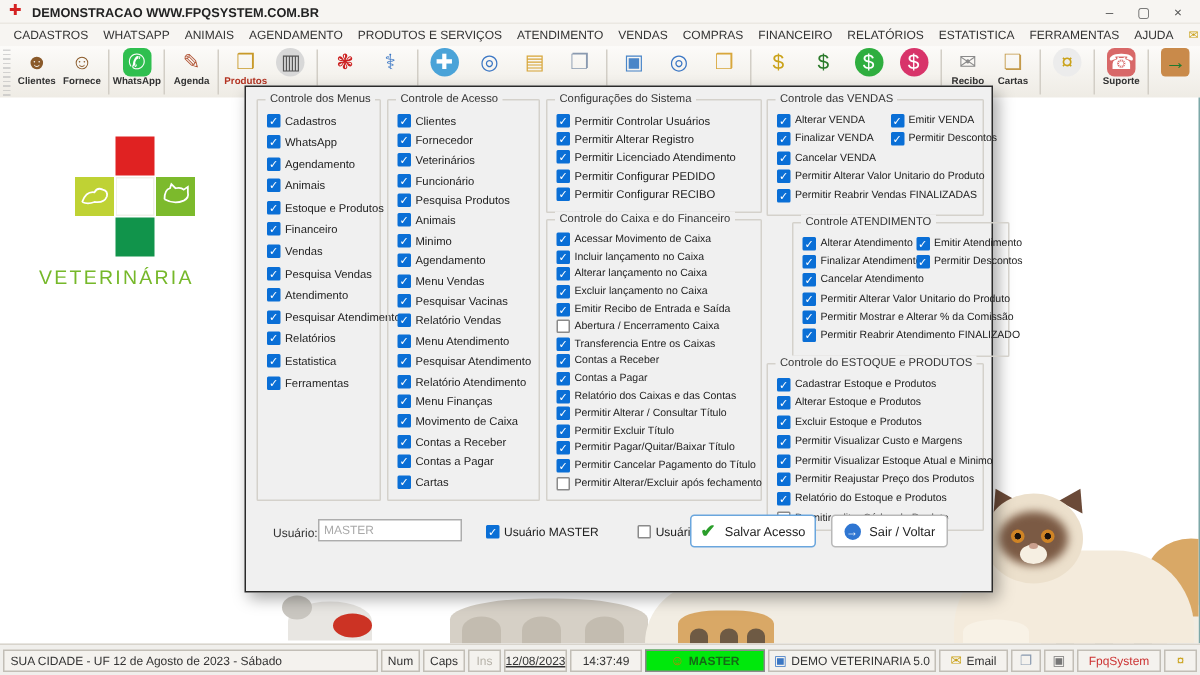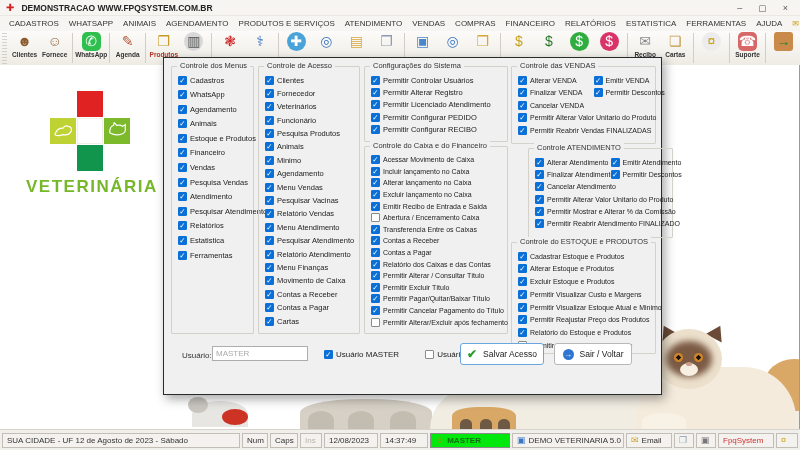--- a/index.html
+++ b/index.html
@@ -28,21 +28,21 @@
   .main{position:absolute;left:0;top:65px;right:0;bottom:21px;background:#fff;overflow:hidden;border-right:1px solid #7da8a8}
   
   .logo{position:absolute;left:50px;top:26px;width:80px;height:80px}
   .lg{position:absolute;width:26px;height:26px}
   .lg.red{left:27px;top:0;background:#e02222}
   .lg.lime{left:0;top:27px;background:#bfd234}
   .lg.center{left:27px;top:27px;background:#fff;box-shadow:inset 0 0 0 1px #f0f0e8}
   .lg.green{left:54px;top:27px;background:#7cba2c}
   .lg.dark{left:27px;top:54px;background:#11944b}
   .lg svg{position:absolute;inset:2px}
-  .ltext{position:absolute;left:-24px;top:86px;font-size:17px;font-weight:bold;color:#76b82a;
+  .ltext{position:absolute;left:-24px;top:86px;font-size:13px;font-weight:normal;color:#76b82a;
          letter-spacing:1.5px;white-space:nowrap}
   
   .pet{position:absolute}
   .bird-body{left:192px;bottom:2px;width:56px;height:26px;background:#e8e6e2;border-radius:50% 50% 0 0}
   .bird-red{left:222px;bottom:4px;width:26px;height:16px;background:#cc3324;border-radius:50%}
   .bird-head{left:188px;bottom:16px;width:20px;height:16px;background:#c9c6c0;border-radius:50%}
   .paw-grey{left:300px;bottom:0;width:132px;height:30px;background:#d6d0c6;border-radius:46% 46% 0 0}
   .paw-grey i{position:absolute;bottom:0;width:26px;height:18px;background:#c3bcb0;border-radius:50% 50% 0 0}
   .dog-body{left:430px;bottom:0;width:372px;height:40px;background:#f2ede3;border-radius:60px 40px 0 0}
   .paw-tan1{left:452px;bottom:0;width:64px;height:22px;background:#d9a866;border-radius:40% 40% 0 0}
@@ -93,21 +93,21 @@
   .btn{position:absolute;top:285px;height:22px;background:#fff;border:1px solid #b8b8b8;border-radius:3px;
        font-size:8.5px;color:#222;display:flex;align-items:center;justify-content:center;gap:6px;
        font-family:inherit;box-sizing:border-box;cursor:default}
   .btn.save{left:296px;width:84px;border-color:#6aa6dd}
   .btn.exit{left:390px;width:78px}
   .bchk{color:#2a9e2a;font-weight:bold;font-size:12px;line-height:12px}
   .barr{width:11px;height:11px;border-radius:50%;background:#2f76d2;color:#fff;font-size:8px;line-height:11px;text-align:center;flex:none}
   
   .statusbar{position:absolute;left:0;right:0;bottom:0;height:21px;background:#f0efec;border-top:1px solid #d8d4cc;
              display:flex;align-items:center;gap:2px;padding:0 2px;box-sizing:border-box;z-index:20;font-size:8px;color:#333}
-  .seg{height:15px;border:1px solid #c2beb6;background:#f4f2ee;display:flex;align-items:center;
+  .seg{height:15px;border:1px solid #c2beb6;background:#f4f2ee;display:flex;align-items:center;justify-content:center;
        gap:3px;padding:0 4px;box-sizing:border-box;white-space:nowrap;flex:none;overflow:hidden}
   .seg.flex{flex:1;justify-content:flex-start}
   .seg.green{background:#00e80c;border-color:#8a8a8a}
   .seg.green .st{color:#156a15;font-weight:bold}
   .seg.red .st{color:#cc3333}
   .seg.dim .st{color:#b7b3aa}
   .sico{font-size:9px;line-height:9px}
   .st{white-space:nowrap}
 </style>
 </head>
@@ -698,21 +698,21 @@
     </div>
     <div class="seg" style="width: 26px;">
       <span class="st">Num</span>
     </div>
     <div class="seg" style="width: 28px;">
       <span class="st">Caps</span>
     </div>
     <div class="seg dim" style="width: 22px;">
       <span class="st">Ins</span>
     </div>
-    <div class="seg" style="width: 54px;">
+    <div class="seg" style="width: 42px; text-decoration: underline;">
       <span class="st">12/08/2023</span>
     </div>
     <div class="seg" style="width: 48px;">
       <span class="st">14:37:49</span>
     </div>
     <div class="seg green" style="width: 80px;">
       <span class="sico" style="color: rgb(184, 134, 11);">☺</span>
       <span class="st">MASTER</span>
     </div>
     <div class="seg" style="width: 112px;">

